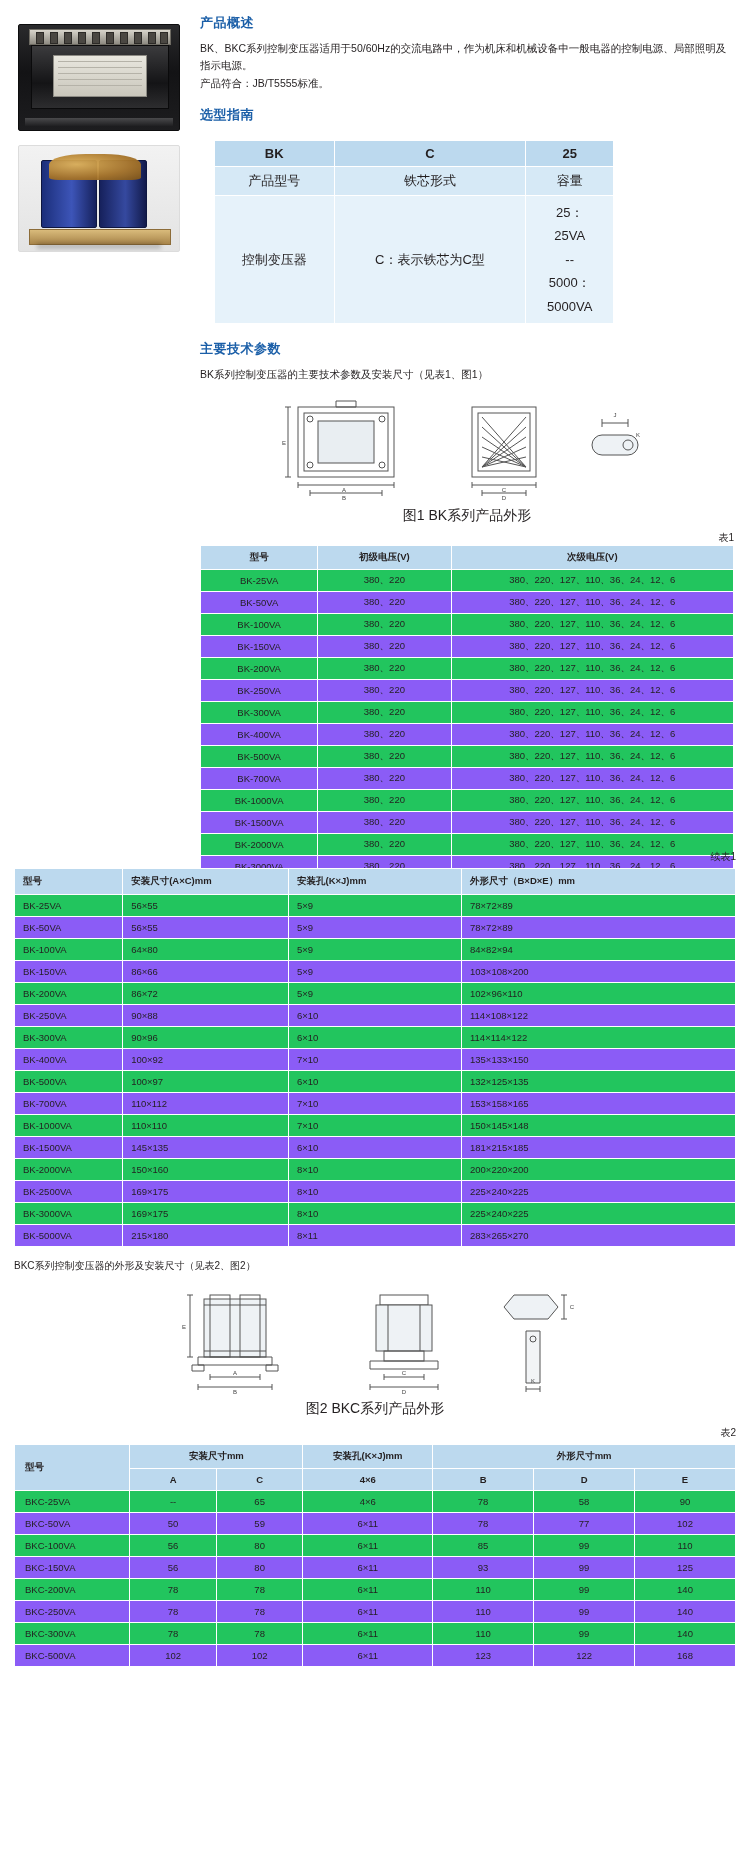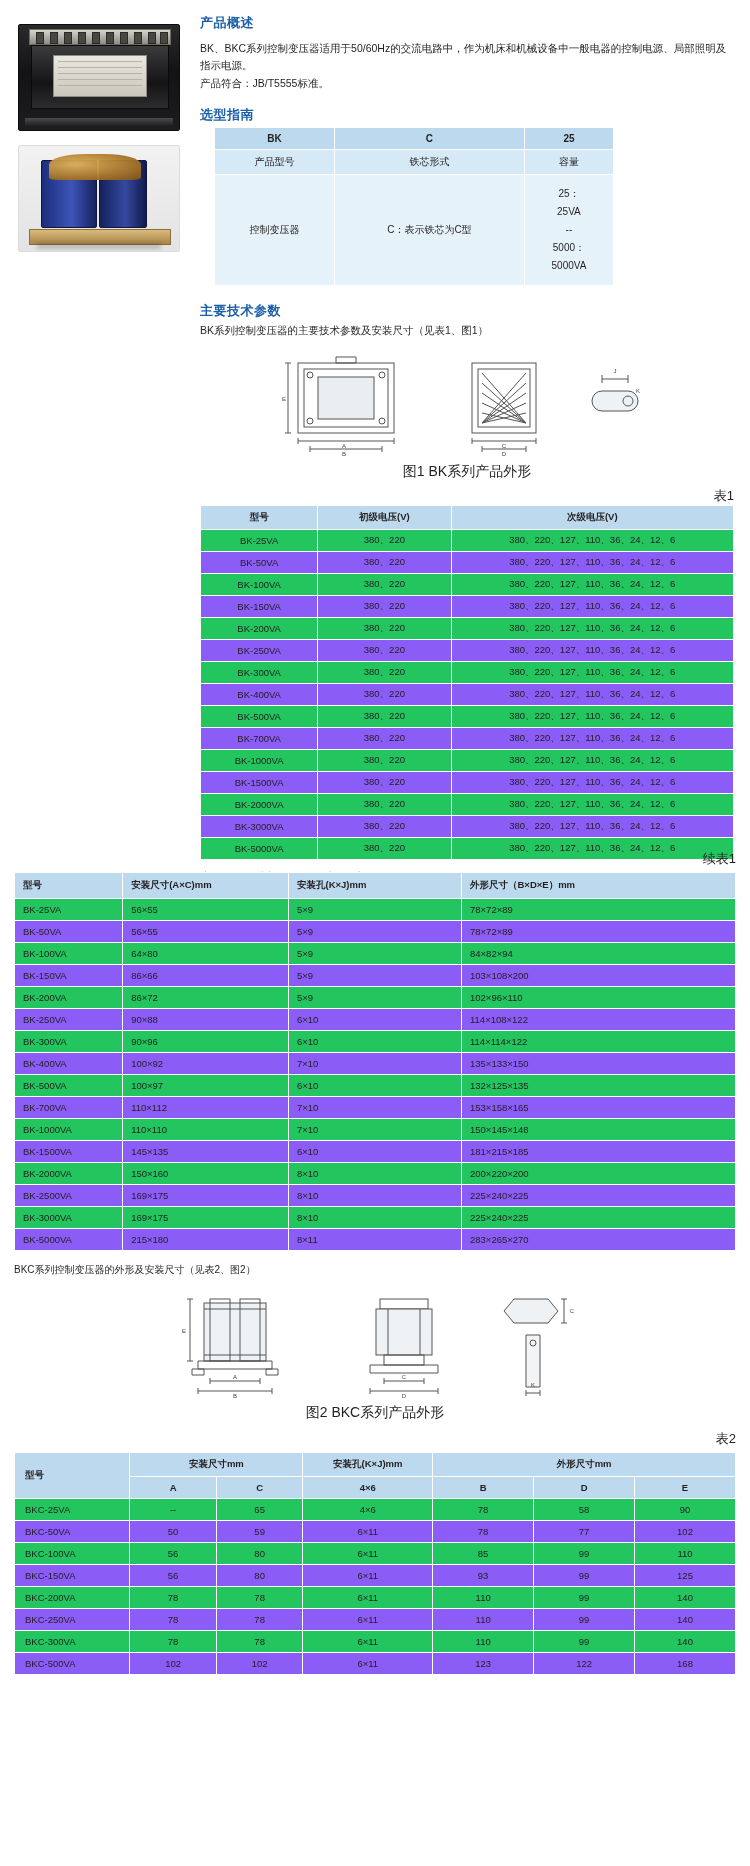--- a/index.html
+++ b/index.html
@@ -93,36 +93,36 @@
     position:absolute;left:18px;bottom:2px;width:124px;height:6px;background:rgba(0,0,0,.18);
     filter:blur(2px);
   }
 
   
   .main{position:absolute;left:200px;top:14px;width:534px;}
   .block{margin-bottom:10px;}
 
   
   table{border-collapse:collapse;width:100%;}
-  .sel-tbl{width:400px;margin-top:3px;font-size:10px;}
+  .sel-tbl{width:400px;margin-top:16px;font-size:13px;}
   .sel-tbl th,.sel-tbl td{border:1px solid #ffffff;padding:5px 4px;text-align:center;}
   .sel-tbl .hdr{background:#bcd9ee;font-weight:bold;}
   .sel-tbl .sub{background:#d6e9f6;}
   .sel-tbl .cell{background:#e6f2fa;height:100px;vertical-align:middle;line-height:1.8;}
 
   
   .fig-wrap{text-align:center;margin-top:6px;}
   .fig-cap{font-size:14px;margin-top:4px;}
   .fig-box{
     display:flex;justify-content:center;align-items:flex-end;gap:26px;
   }
   svg{display:block;}
 
   
-  .tbl-label{text-align:right;font-size:13px;color:#231f20;}
+  .tbl-label{text-align:right;font-size:10px;color:#231f20;}
   .spec-tbl{width:100%;font-size:9.5px;}
   .spec-tbl th{
     background:#bcd9ee;font-weight:bold;padding:5px 4px;border:1px solid #fff;text-align:center;
   }
   .spec-tbl td{padding:4px 4px;border:1px solid #fff;text-align:center;}
   .row-a{background:#22c55e;}
   .row-b{background:#8b5cf6;}
 
   
   .fw{position:absolute;left:14px;width:722px;}
@@ -205,21 +205,21 @@
             <div>5000：</div>
             <div>5000VA</div>
           </td>
         </tr>
       </tbody>
         </table>
     </div>
 
     <div class="block" style="margin-top:16px;">
       <div class="sec-title">主要技术参数</div>
-      <div class="body-text" style="margin-top:2px;">BK系列控制变压器的主要技术参数及安装尺寸（见表1、图1）</div>
+      <div class="body-text" style="margin-top:8px;">BK系列控制变压器的主要技术参数及安装尺寸（见表1、图1）</div>
     </div>
 
     <div class="fig-wrap">
       <div class="fig-box">
 
         <svg width="150" height="110" viewBox="0 0 150 110">
           <g fill="none" stroke="#555" stroke-width="1">
             <rect x="22" y="14" width="96" height="70"></rect>
             <rect x="28" y="20" width="84" height="58"></rect>
             <rect x="42" y="28" width="56" height="42" fill="#e9eef2"></rect>

